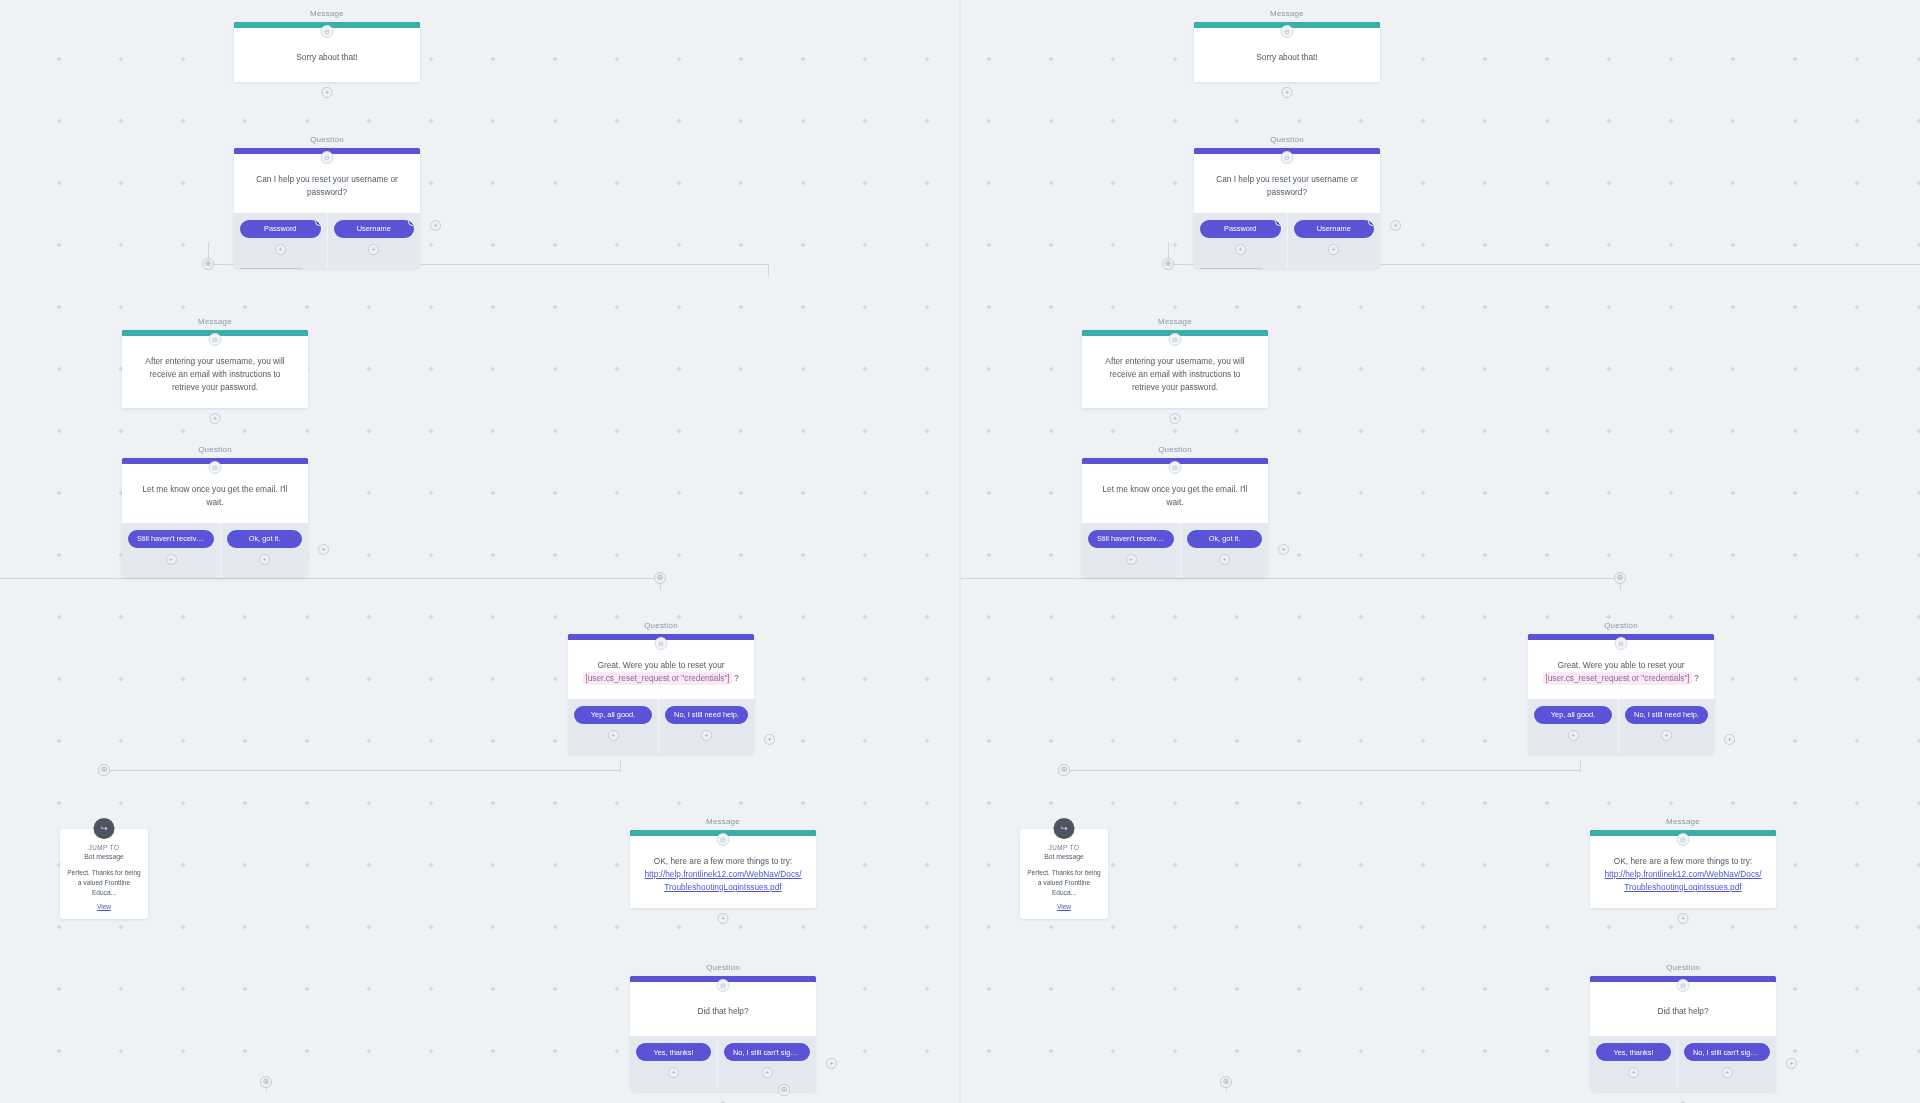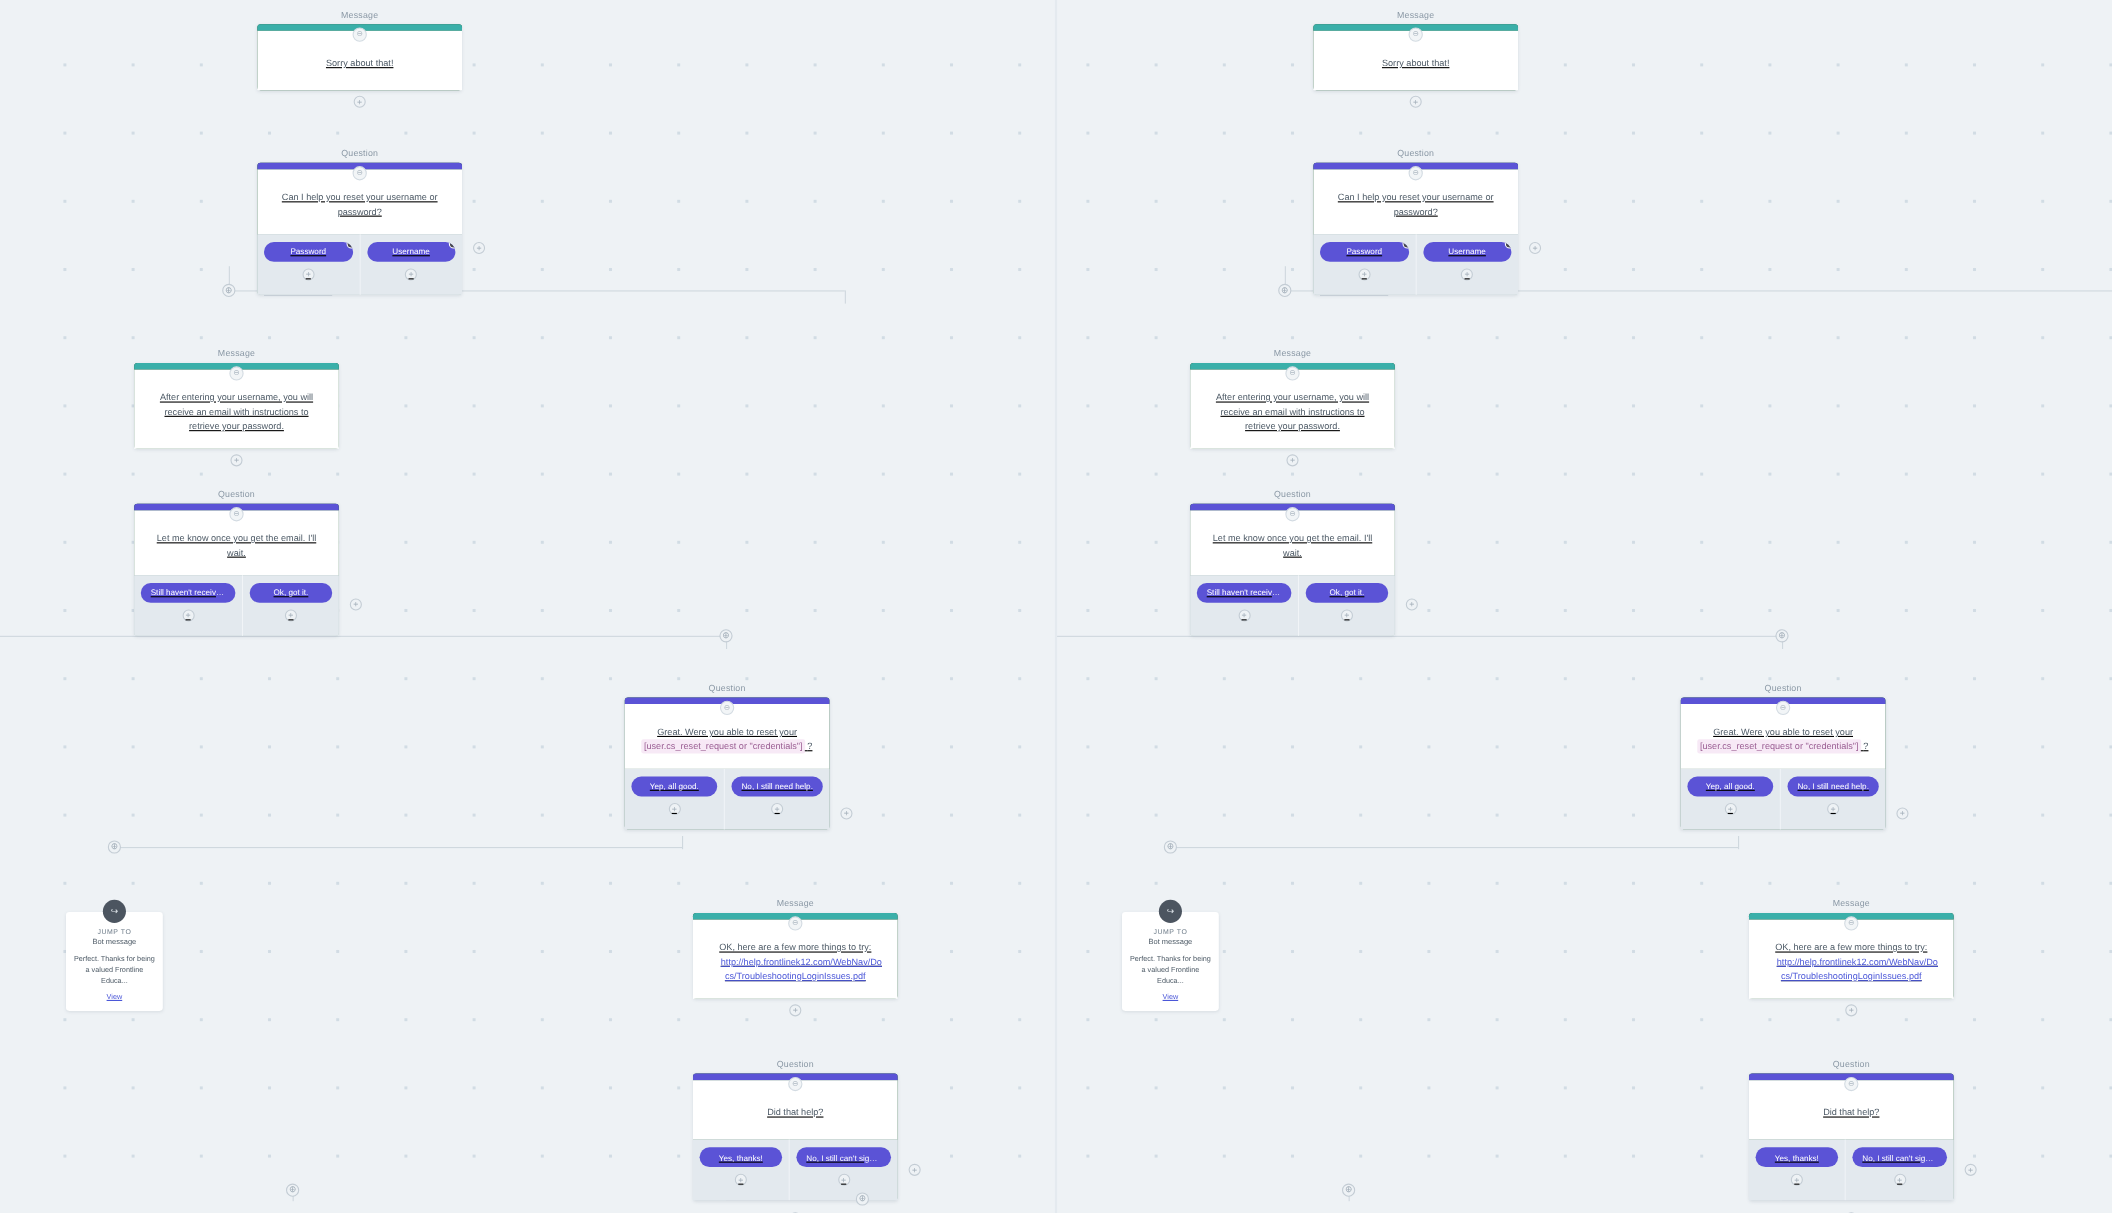--- a/index.html
+++ b/index.html
@@ -46,22 +46,21 @@
   }
   .edge-h { border-top-width: 1.2px; height: 0; }
   .edge-v { border-left-width: 1.2px; width: 0; }
 
   
   .node {
     position: absolute;
     width: 186px;
     border-radius: 3px;
     box-shadow: 0 1px 3px rgba(60,80,100,0.13);
-    background: #14532d;
-    text-decoration: underline;
+    background: #000000;
   }
   .node-label {
     position: absolute;
     top: -13px; left: 0; right: 0;
     text-align: center;
     font-size: 8px;
     color: #8a98a5;
     letter-spacing: .2px;
     white-space: nowrap;
   }
@@ -100,21 +99,20 @@
     font-size: 8.3px;
     line-height: 1.55;
     color: #4d5a66;
     text-align: center;
     word-break: break-word;
   }
   .node-text a {
     color: #4b57d8;
     text-decoration: underline;
     word-break: break-all;
-    margin-left: 11px;
   }
   .var-chip {
     display: inline-block;
     background: #f7e9f6;
     color: #9a5e93;
     border-radius: 2px;
     padding: 0 2px;
   }
 
   

